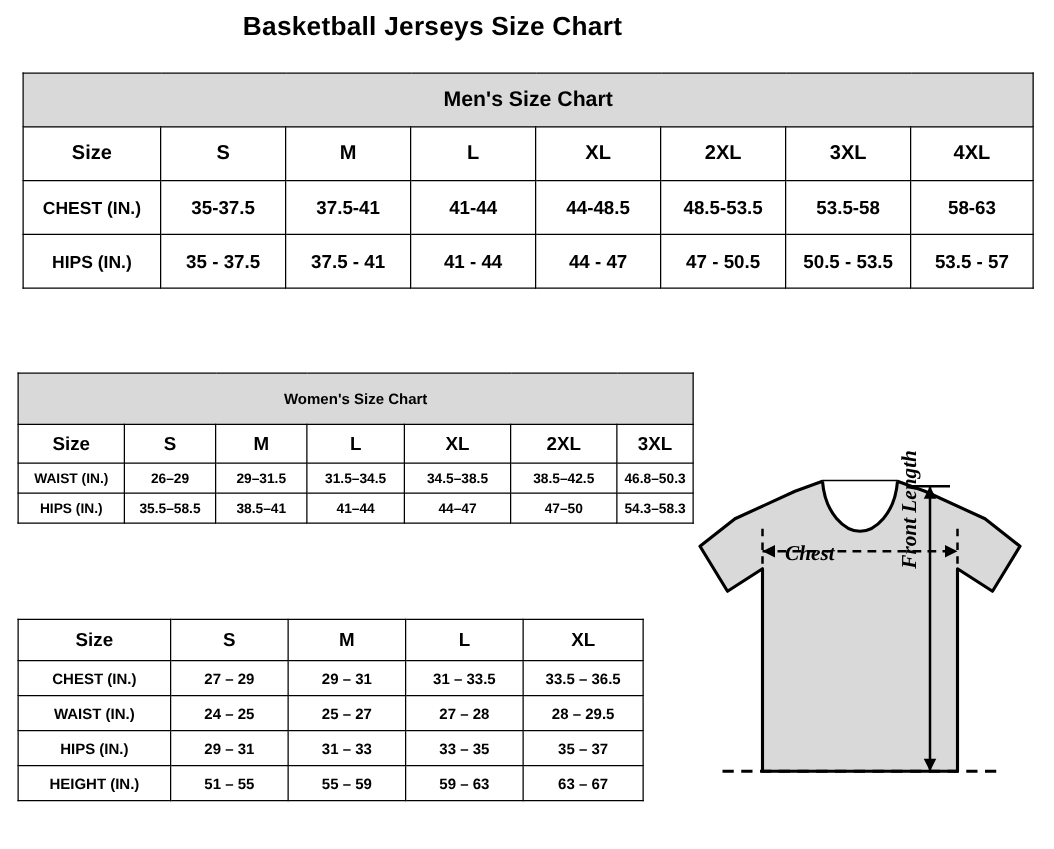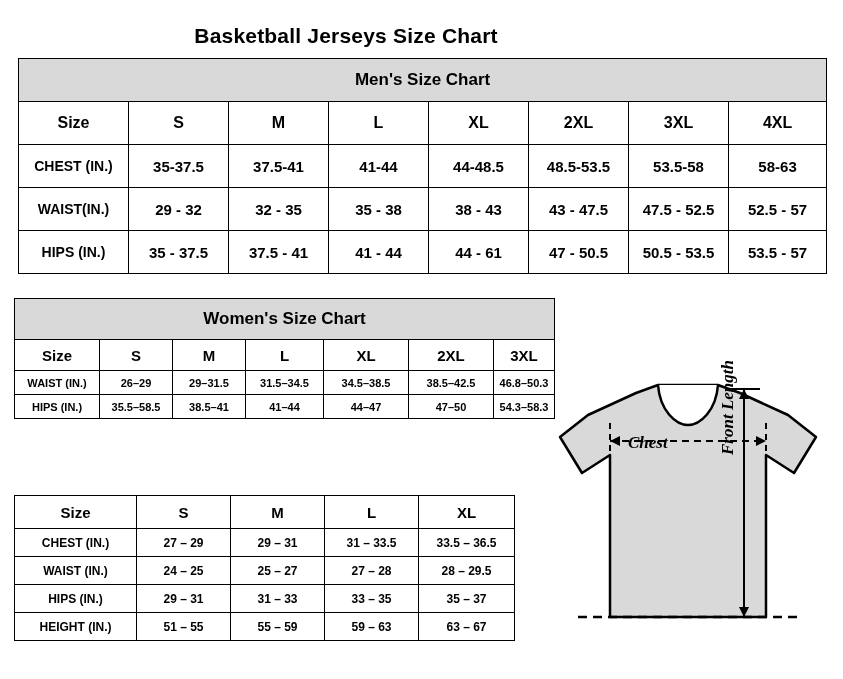--- a/index.html
+++ b/index.html
@@ -11,21 +11,21 @@
     width: 843px;
     height: 679px;
     position: relative;
     font-family: "Liberation Sans", sans-serif;
     color: #000;
     overflow: hidden;
   }
 
   #page-title {
     position: absolute;
-    top: 24px;
+    top: 10px;
     left: 0;
     width: 692px;
     text-align: center;
     font-size: 21px;
     font-weight: bold;
     letter-spacing: 0.2px;
   }
 
   table.chart {
     border-collapse: collapse;
@@ -61,21 +61,21 @@
   #mens-table td { font-size: 15px; }
   #mens-table td.rowlabel { font-size: 14px; }
   #mens-table .hdr { font-size: 16px; }
 
   
   #womens-table {
     top: 298px;
     left: 14px;
     width: 540px;
   }
-  #womens-table .banner { height: 40px; font-size: 17px; }
+  #womens-table .banner { height: 40px; font-size: 12px; }
   #womens-table tr.hdrrow { height: 31px; }
   #womens-table tr { height: 24px; }
   #womens-table td { font-size: 11px; }
   #womens-table td.rowlabel { font-size: 11px; }
   #womens-table .hdr { font-size: 15px; }
 
   
   #youth-table {
     top: 495px;
     left: 14px;
@@ -151,35 +151,25 @@
       <td class="rowlabel">CHEST (IN.)</td>
       <td>35-37.5</td>
       <td>37.5-41</td>
       <td>41-44</td>
       <td>44-48.5</td>
       <td>48.5-53.5</td>
       <td>53.5-58</td>
       <td>58-63</td>
     </tr>
     <tr>
-      <td class="rowlabel">WAIST(IN.)</td>
-      <td>29 - 32</td>
-      <td>32 - 35</td>
-      <td>35 - 38</td>
-      <td>38 - 43</td>
-      <td>43 - 47.5</td>
-      <td>47.5 - 52.5</td>
-      <td>52.5 - 57</td>
-    </tr>
-    <tr>
       <td class="rowlabel">HIPS (IN.)</td>
       <td>35 - 37.5</td>
       <td>37.5 - 41</td>
       <td>41 - 44</td>
-      <td>44 - 61</td>
+      <td>44 - 47</td>
       <td>47 - 50.5</td>
       <td>50.5 - 53.5</td>
       <td>53.5 - 57</td>
     </tr>
   </tbody>
 </table>
 
 <table class="chart" id="womens-table">
   <colgroup>
     <col style="width:85px">

